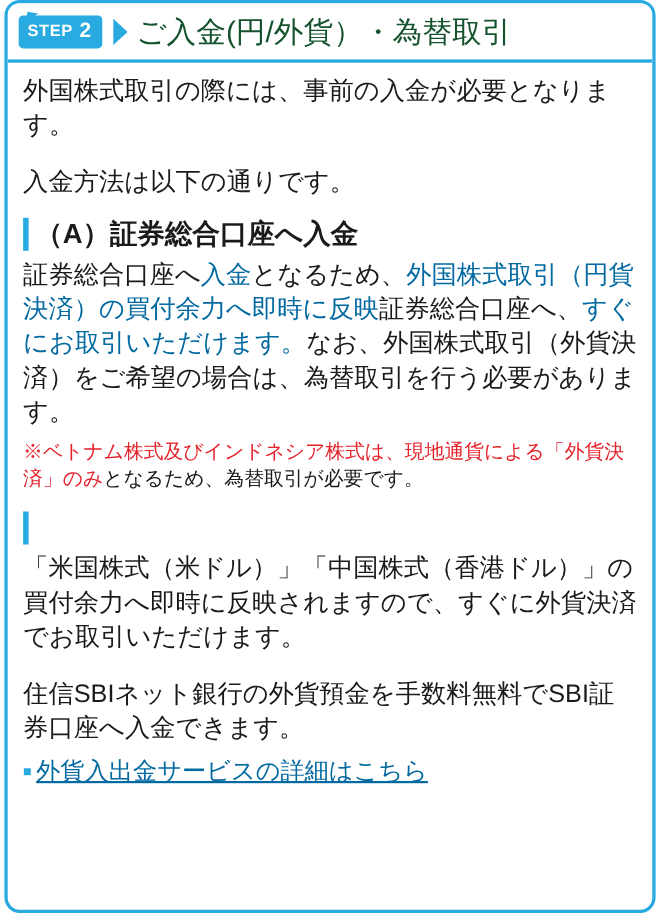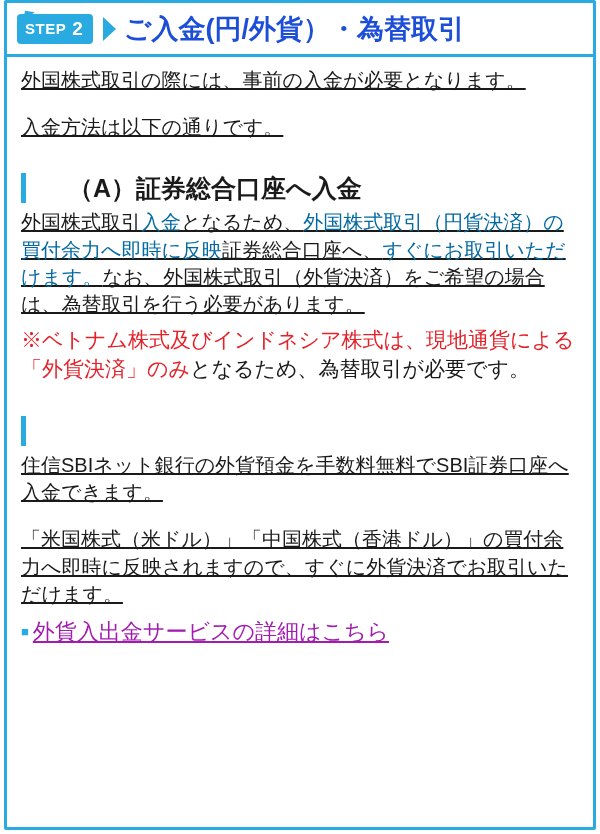--- a/index.html
+++ b/index.html
@@ -21,21 +21,21 @@
     background: #ffffff;
   }
   
   .frame {
     position: absolute;
     left: 4px;
     top: 0px;
     width: 592px;
     height: 830px;
     border: 3px solid #29aae1;
-    border-radius: 2px;
+    border-radius: 14px;
     box-sizing: border-box;
     background: #ffffff;
     overflow: hidden;
   }
   
   .header {
     display: flex;
     align-items: center;
     height: 54px;
     padding: 0 8px 0 10px;
@@ -81,85 +81,83 @@
     width: 0;
     height: 0;
     border-top: 12px solid transparent;
     border-bottom: 12px solid transparent;
     border-left: 13px solid #29aae1;
     margin-right: 8px;
     flex: none;
   }
   .header-title {
     font-size: 27px;
-    font-weight: bold;
-    color: #1d4ed8;
+    font-weight: normal;
+    color: #14532d;
     letter-spacing: 0px;
     white-space: nowrap;
   }
   
   .body {
     padding: 10px 12px 0 14px;
     box-sizing: border-box;
   }
   p.para {
     margin: 0 0 0 0;
-    font-size: 20px;
+    font-size: 23px;
     line-height: 1.36;
     color: #1a1a1a;
     letter-spacing: 0px;
-    text-decoration: underline;
   }
   p.para + p.para {
     margin-top: 20px;
   }
   .section-head {
     display: flex;
     align-items: center;
-    margin: 32px 0 6px 0;
-    gap: 36px;
+    margin: 17px 0 6px 0;
   }
   .section-head .bar {
     width: 5px;
     align-self: stretch;
     min-height: 30px;
     background: #29aae1;
     margin-right: 6px;
     flex: none;
   }
   .section-head .title {
     font-size: 25px;
     font-weight: bold;
     color: #1a1a1a;
     line-height: 1.2;
     white-space: nowrap;
   }
   .red { color: #0369a1; }
   .note {
     margin: 8px 0 4px 0;
-    font-size: 21px;
+    font-size: 18px;
     line-height: 1.38;
     color: #e4222a;
   }
   .note .blk { color: #1a1a1a; }
   .link-row {
     display: flex;
     align-items: flex-start;
     margin-top: 10px;
   }
   .link-marker {
     color: #29aae1;
     font-size: 13px;
     line-height: 1;
     margin: 7px 4px 0 0;
     flex: none;
   }
   .link-row a {
     font-size: 22px;
-    color: #a21caf;
+    color: #0369a1;
     text-decoration: underline;
     line-height: 1.3;
   }
 </style>
 </head>
 <body>
 
 <div class="page">
   <div class="frame">
 
@@ -176,30 +174,30 @@
     <div class="body">
 
       <p class="para">外国株式取引の際には、事前の入金が必要となります。</p>
       <p class="para">入金方法は以下の通りです。</p>
 
       <div class="section-head">
         <span class="bar"></span>
         <span class="title">（A）証券総合口座へ入金</span>
       </div>
 
-      <p class="para"><span>外国株式取引</span><span class="red">入金</span><span>となるため、</span><span class="red">外国株式取引（円貨決済）の買付余力へ即時に反映</span><span>証券総合口座へ、</span><span class="red">すぐにお取引いただけます。</span><span>なお、外国株式取引（外貨決済）をご希望の場合は、為替取引を行う必要があります。</span></p>
+      <p class="para"><span>証券総合口座へ</span><span class="red">入金</span><span>となるため、</span><span class="red">外国株式取引（円貨決済）の買付余力へ即時に反映</span><span>証券総合口座へ、</span><span class="red">すぐにお取引いただけます。</span><span>なお、外国株式取引（外貨決済）をご希望の場合は、為替取引を行う必要があります。</span></p>
 
       <p class="note"><span>※ベトナム株式及びインドネシア株式は、現地通貨による「外貨決済」のみ</span><span class="blk">となるため、為替取引が必要です。</span></p>
 
       <div class="section-head">
         <span class="bar"></span>
       </div>
 
+      <p class="para">「米国株式（米ドル）」「中国株式（香港ドル）」の買付余力へ即時に反映されますので、すぐに外貨決済でお取引いただけます。</p>
       <p class="para">住信SBIネット銀行の外貨預金を手数料無料でSBI証券口座へ入金できます。</p>
-      <p class="para">「米国株式（米ドル）」「中国株式（香港ドル）」の買付余力へ即時に反映されますので、すぐに外貨決済でお取引いただけます。</p>
 
       <div class="link-row">
         <span class="link-marker">■</span>
         <a href="#">外貨入出金サービスの詳細はこちら</a>
       </div>
 
     </div>
   </div>
 </div>
 

